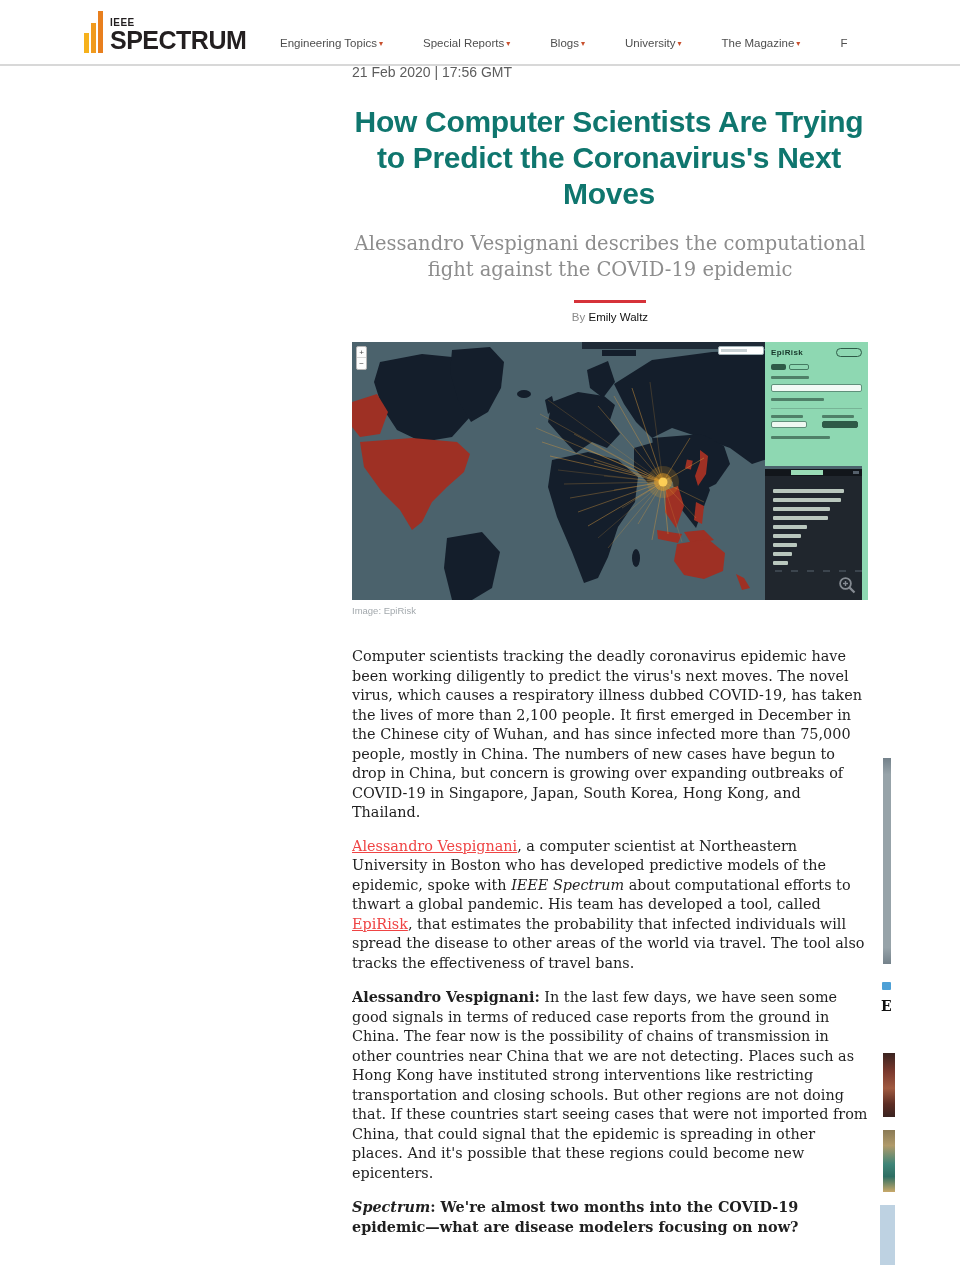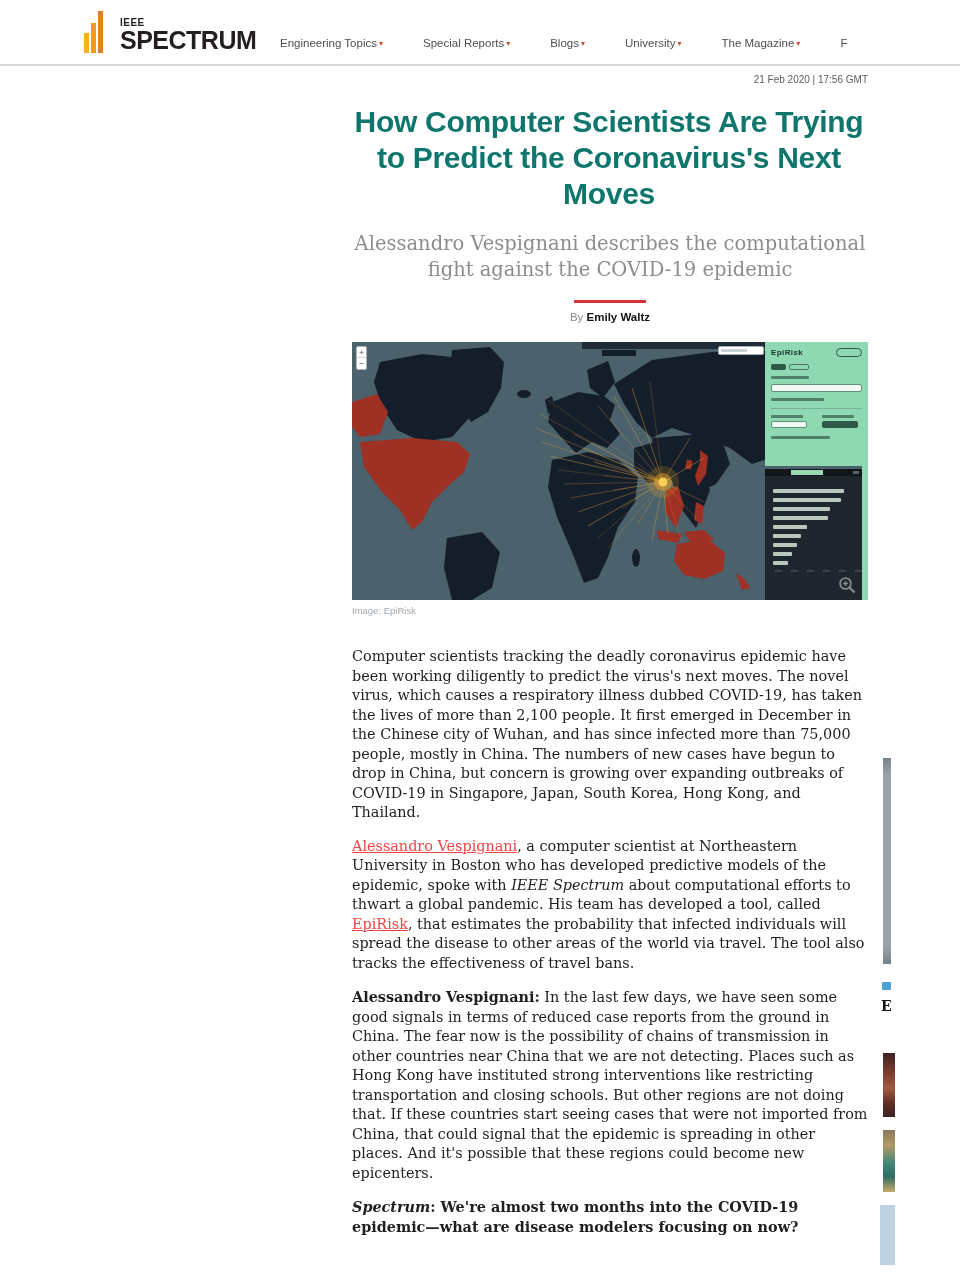--- a/index.html
+++ b/index.html
@@ -9,44 +9,44 @@
     position: relative; width: 960px; height: 1280px;
     background:#fff; overflow: hidden;
     font-family: "Liberation Sans", sans-serif;
   }
   
   .top-corner { position:absolute; left:0; top:0; width:96px; height:8px; background:#f1f1f1; }
   .site-header {
     position:absolute; left:0; top:0; width:960px; height:66px;
     background:#fff; border-bottom:2px solid #d8d8d8;
   }
-  .logo { position:absolute; left:84px; top:11px; display:flex; align-items:flex-end; gap:17px; cursor:pointer; }
+  .logo { position:absolute; left:84px; top:11px; display:flex; align-items:flex-end; gap:7px; cursor:pointer; }
   .logo-bars { display:flex; align-items:flex-end; gap:2px; height:42px; }
   .logo-bars i { display:block; width:5px; background:#f0931f; }
   .logo-bars i:nth-child(1){height:20px;background:#f6b11c;}
   .logo-bars i:nth-child(2){height:30px;background:#f09a1e;}
   .logo-bars i:nth-child(3){height:42px;background:#e87f1e;}
   .logo-text { display:flex; flex-direction:column; line-height:1; }
   .logo-ieee { font-size:10px; font-weight:bold; color:#231f20; letter-spacing:.5px; }
   .logo-name { font-size:25px; font-weight:bold; color:#231f20; letter-spacing:-.5px; }
   .main-nav { position:absolute; left:280px; top:37px; display:flex; gap:40px; white-space:nowrap; }
   .nav-item { font-size:11.5px; color:#4e4e4e; cursor:pointer; }
   .nav-item .caret { color:#c8502e; font-size:8px; vertical-align:1px; margin-left:2px; }
 
   
-  .date-line { position:absolute; left:352px; top:74px; width:516px; text-align:right;
-    font-size:10px; color:#5c5c5c; }
+  .date-line { position:absolute; left:352px; top:64px; width:516px; text-align:left;
+    font-size:14px; color:#5c5c5c; }
   .article-title { position:absolute; left:348px; top:104px; width:522px; text-align:center;
     font-size:30px; line-height:36px; font-weight:bold; color:#0f766e; letter-spacing:-.3px; }
   .article-subtitle { position:absolute; left:352px; top:231px; width:516px; text-align:center;
     font-family:"DejaVu Serif", serif; font-size:19.5px; line-height:26px; color:#8d8d8d; }
   .byline-rule { position:absolute; left:574px; top:300px; width:72px; height:3px; background:#d63239; }
   .byline { position:absolute; left:352px; top:311px; width:516px; text-align:center; font-size:11.5px; }
   .byline .by { color:#8a8a8a; }
-  .byline .author { color:#111; font-weight:bold; }
+  .byline .author { color:#111; font-weight:normal; }
 
   
   .map-figure { position:absolute; left:352px; top:342px; width:516px; height:258px; overflow:hidden; cursor:pointer; }
   .map-figure svg.world { position:absolute; left:0; top:0; width:516px; height:258px; display:block; }
   .map-zoomctl { position:absolute; left:4px; top:4px; width:11px; height:24px; background:#fcfcfc;
     border:1px solid #b5b5b5; border-radius:2px; display:flex; flex-direction:column; align-items:center;
     font-size:8px; line-height:11px; color:#444; }
   .map-zoomctl span { display:block; height:11px; }
   .map-zoomctl span:first-child { border-bottom:1px solid #d5d5d5; width:100%; text-align:center; }
   .map-zoomctl span:last-child { width:100%; text-align:center; }

